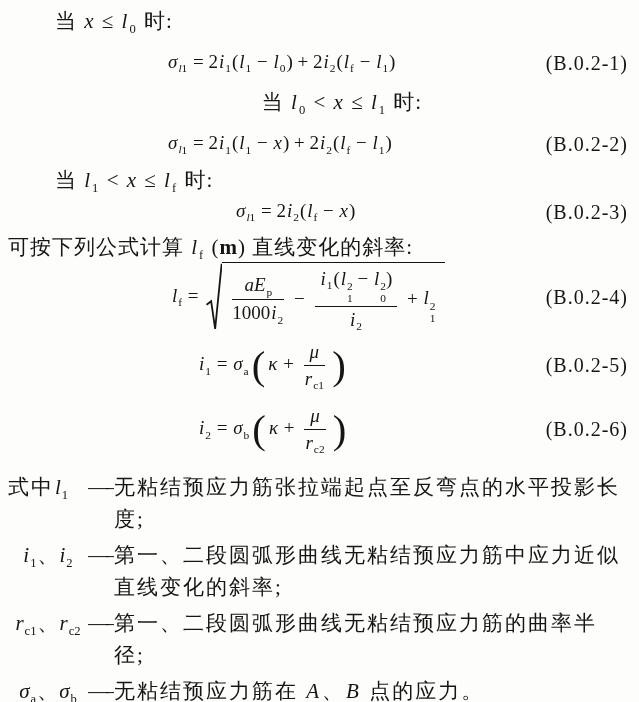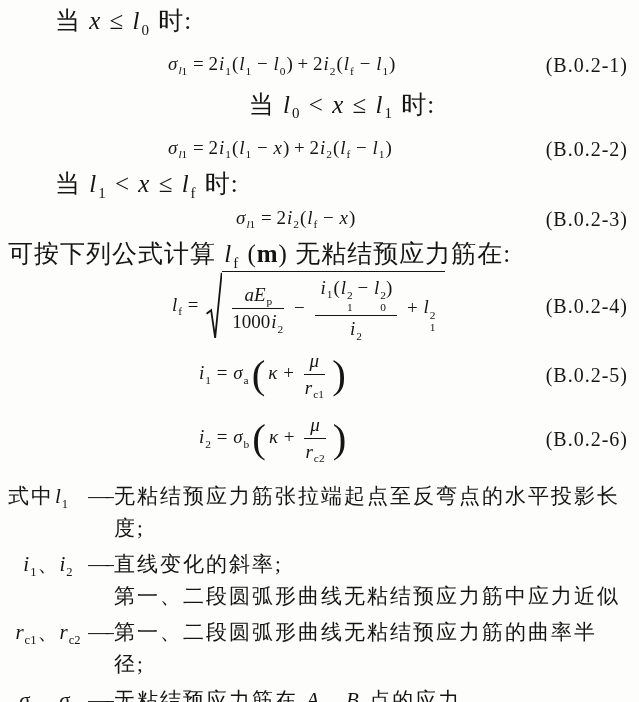--- a/index.html
+++ b/index.html
@@ -9,21 +9,21 @@
     font-family:"Liberation Serif","DejaVu Serif",serif;
   }
   .page {
     width:639px; height:702px; box-sizing:border-box;
     padding:8px 10px 0 8px;
     background:#fdfdfb; color:#151515;
     position:relative; overflow:hidden;
   }
 
   
-  .zh { font-size:25px; line-height:26px; letter-spacing:1px; white-space:nowrap; }
+  .zh { font-size:21px; line-height:26px; letter-spacing:1px; white-space:nowrap; }
   .cond  { padding-left:47px; }
   .cond1 { margin-top:0; }
   .cond2 { margin-top:6px;text-align:center; }
   .cond3 { margin-top:2px; }
   .intro { margin-top:4px; }
 
   
   .eq-row { display:flex; align-items:center; justify-content:space-between; }
   .eq-body { font-size:19px; white-space:nowrap; line-height:1; }
   .eq-num  { font-size:20px; letter-spacing:1px; white-space:nowrap; padding-right:1px; }
@@ -82,21 +82,21 @@
     <span class="eq-num">(B.0.2-2)</span>
   </div>
 
   <div class="zh cond cond3"><span class="tk-r">当 </span><span class="tk-i">l</span><span class="tk-sub">1</span><span class="tk-r"> &lt; </span><span class="tk-i">x</span><span class="tk-r"> ≤ </span><span class="tk-i">l</span><span class="tk-sub">f</span><span class="tk-r"> 时:</span></div>
 
   <div class="eq-row eq3">
     <span class="eq-body"><span class="tk-i">σ</span><span class="tk-subi">l</span><span class="tk-sub">1</span><span class="tk-r"> = 2</span><span class="tk-i">i</span><span class="tk-sub">2</span><span class="tk-r">(</span><span class="tk-i">l</span><span class="tk-sub">f</span><span class="tk-r"> − </span><span class="tk-i">x</span><span class="tk-r">)</span></span>
     <span class="eq-num">(B.0.2-3)</span>
   </div>
 
-  <div class="zh intro"><span class="tk-r">可按下列公式计算 </span><span class="tk-i">l</span><span class="tk-sub">f</span><span class="tk-r"> (</span><span class="tk-b">m</span><span class="tk-r">) 无粘结预应力筋在:</span></div>
+  <div class="zh intro"><span class="tk-r">可按下列公式计算 </span><span class="tk-i">l</span><span class="tk-sub">f</span><span class="tk-r"> (</span><span class="tk-b">m</span><span class="tk-r">) 直线变化的斜率:</span></div>
 
   <div class="eq-row eq4">
     <span class="eq-body"><span class="tk-i">l</span><span class="tk-sub">f</span><span class="tk-r"> = </span><span class="sqrt">
           <svg class="sqrt-sign" viewBox="0 0 14 40" preserveAspectRatio="none" aria-hidden="true">
             <path d="M0.5 24 L4.5 22 L8 37.5 L13.7 1" fill="none" stroke="#151515" stroke-width="1.8" vector-effect="non-scaling-stroke"></path>
           </svg>
           <span class="sqrt-body"><span class="frac"><span class="num"><span class="tk-i">aE</span><span class="tk-sub">p</span></span><span class="den"><span class="tk-r">1000</span><span class="tk-i">i</span><span class="tk-sub">2</span></span></span><span class="tk-r"> − </span><span class="frac"><span class="num"><span class="tk-i">i</span><span class="tk-sub">1</span><span class="tk-r">(</span><span class="tk-i">l</span><span class="ss">
                   <span>2</span>
                   <span>1</span>
                 </span><span class="tk-r"> − </span><span class="tk-i">l</span><span class="ss">
@@ -133,22 +133,22 @@
         <div class="def-line"><span class="tk-r">度;</span></div>
       </div>
     </div>
 
     <div class="def-row no-lead">
       <div class="def-termwrap">
         <span class="def-term"><span class="tk-i">i</span><span class="tk-sub">1</span><span class="tk-r">、</span><span class="tk-i">i</span><span class="tk-sub">2</span></span>
       </div>
       <span class="def-dash">——</span>
       <div class="def-desc">
+        <div class="def-line"><span class="tk-r">第一、二段圆弧形曲线无粘结预应力筋中应力近似</span></div>
         <div class="def-line"><span class="tk-r">直线变化的斜率;</span></div>
-        <div class="def-line"><span class="tk-r">第一、二段圆弧形曲线无粘结预应力筋中应力近似</span></div>
       </div>
     </div>
 
     <div class="def-row no-lead">
       <div class="def-termwrap">
         <span class="def-term"><span class="tk-i">r</span><span class="tk-sub">c1</span><span class="tk-r">、</span><span class="tk-i">r</span><span class="tk-sub">c2</span></span>
       </div>
       <span class="def-dash">——</span>
       <div class="def-desc">
         <div class="def-line"><span class="tk-r">第一、二段圆弧形曲线无粘结预应力筋的曲率半</span></div>

